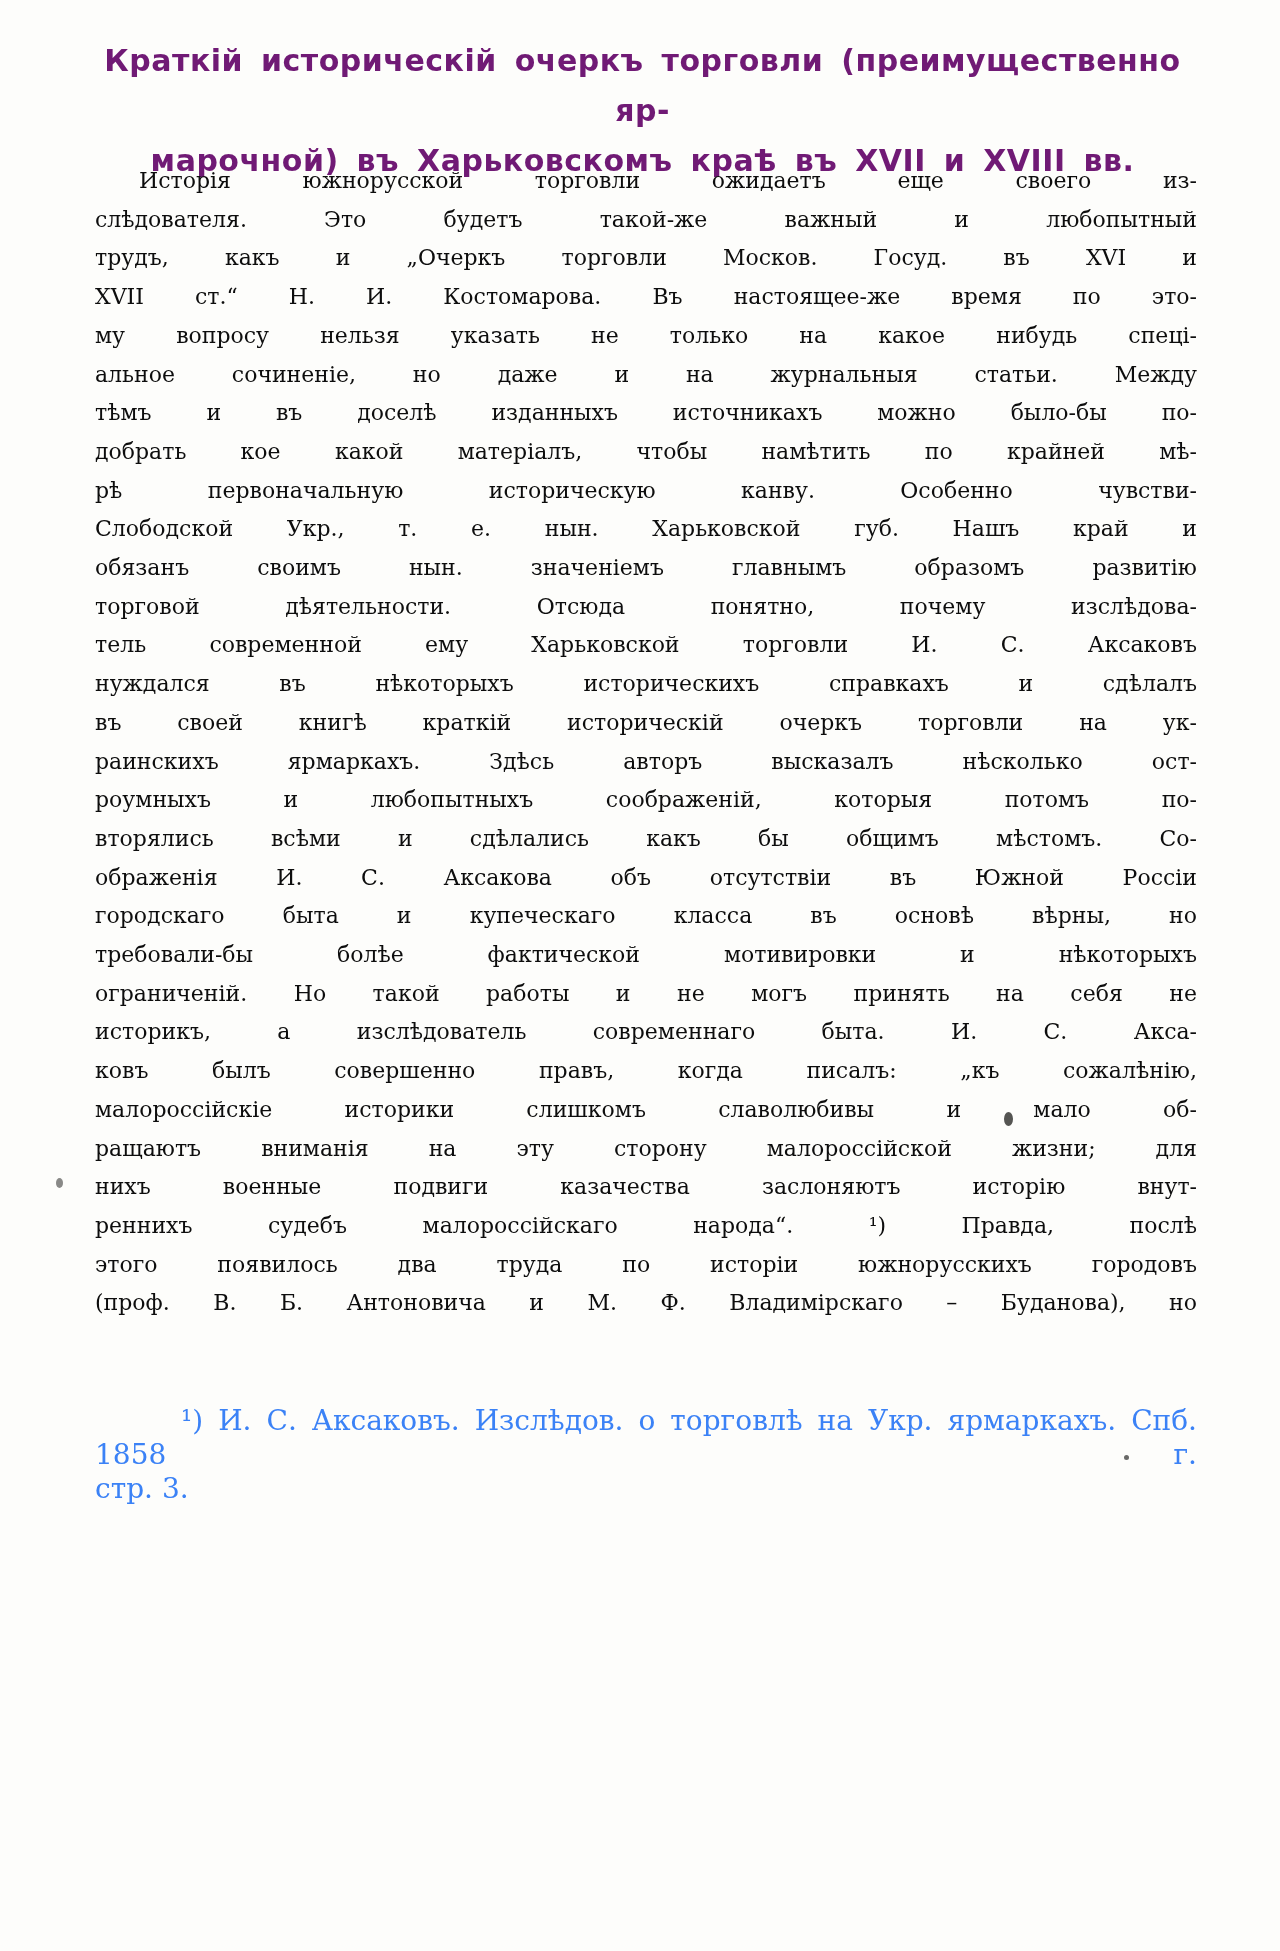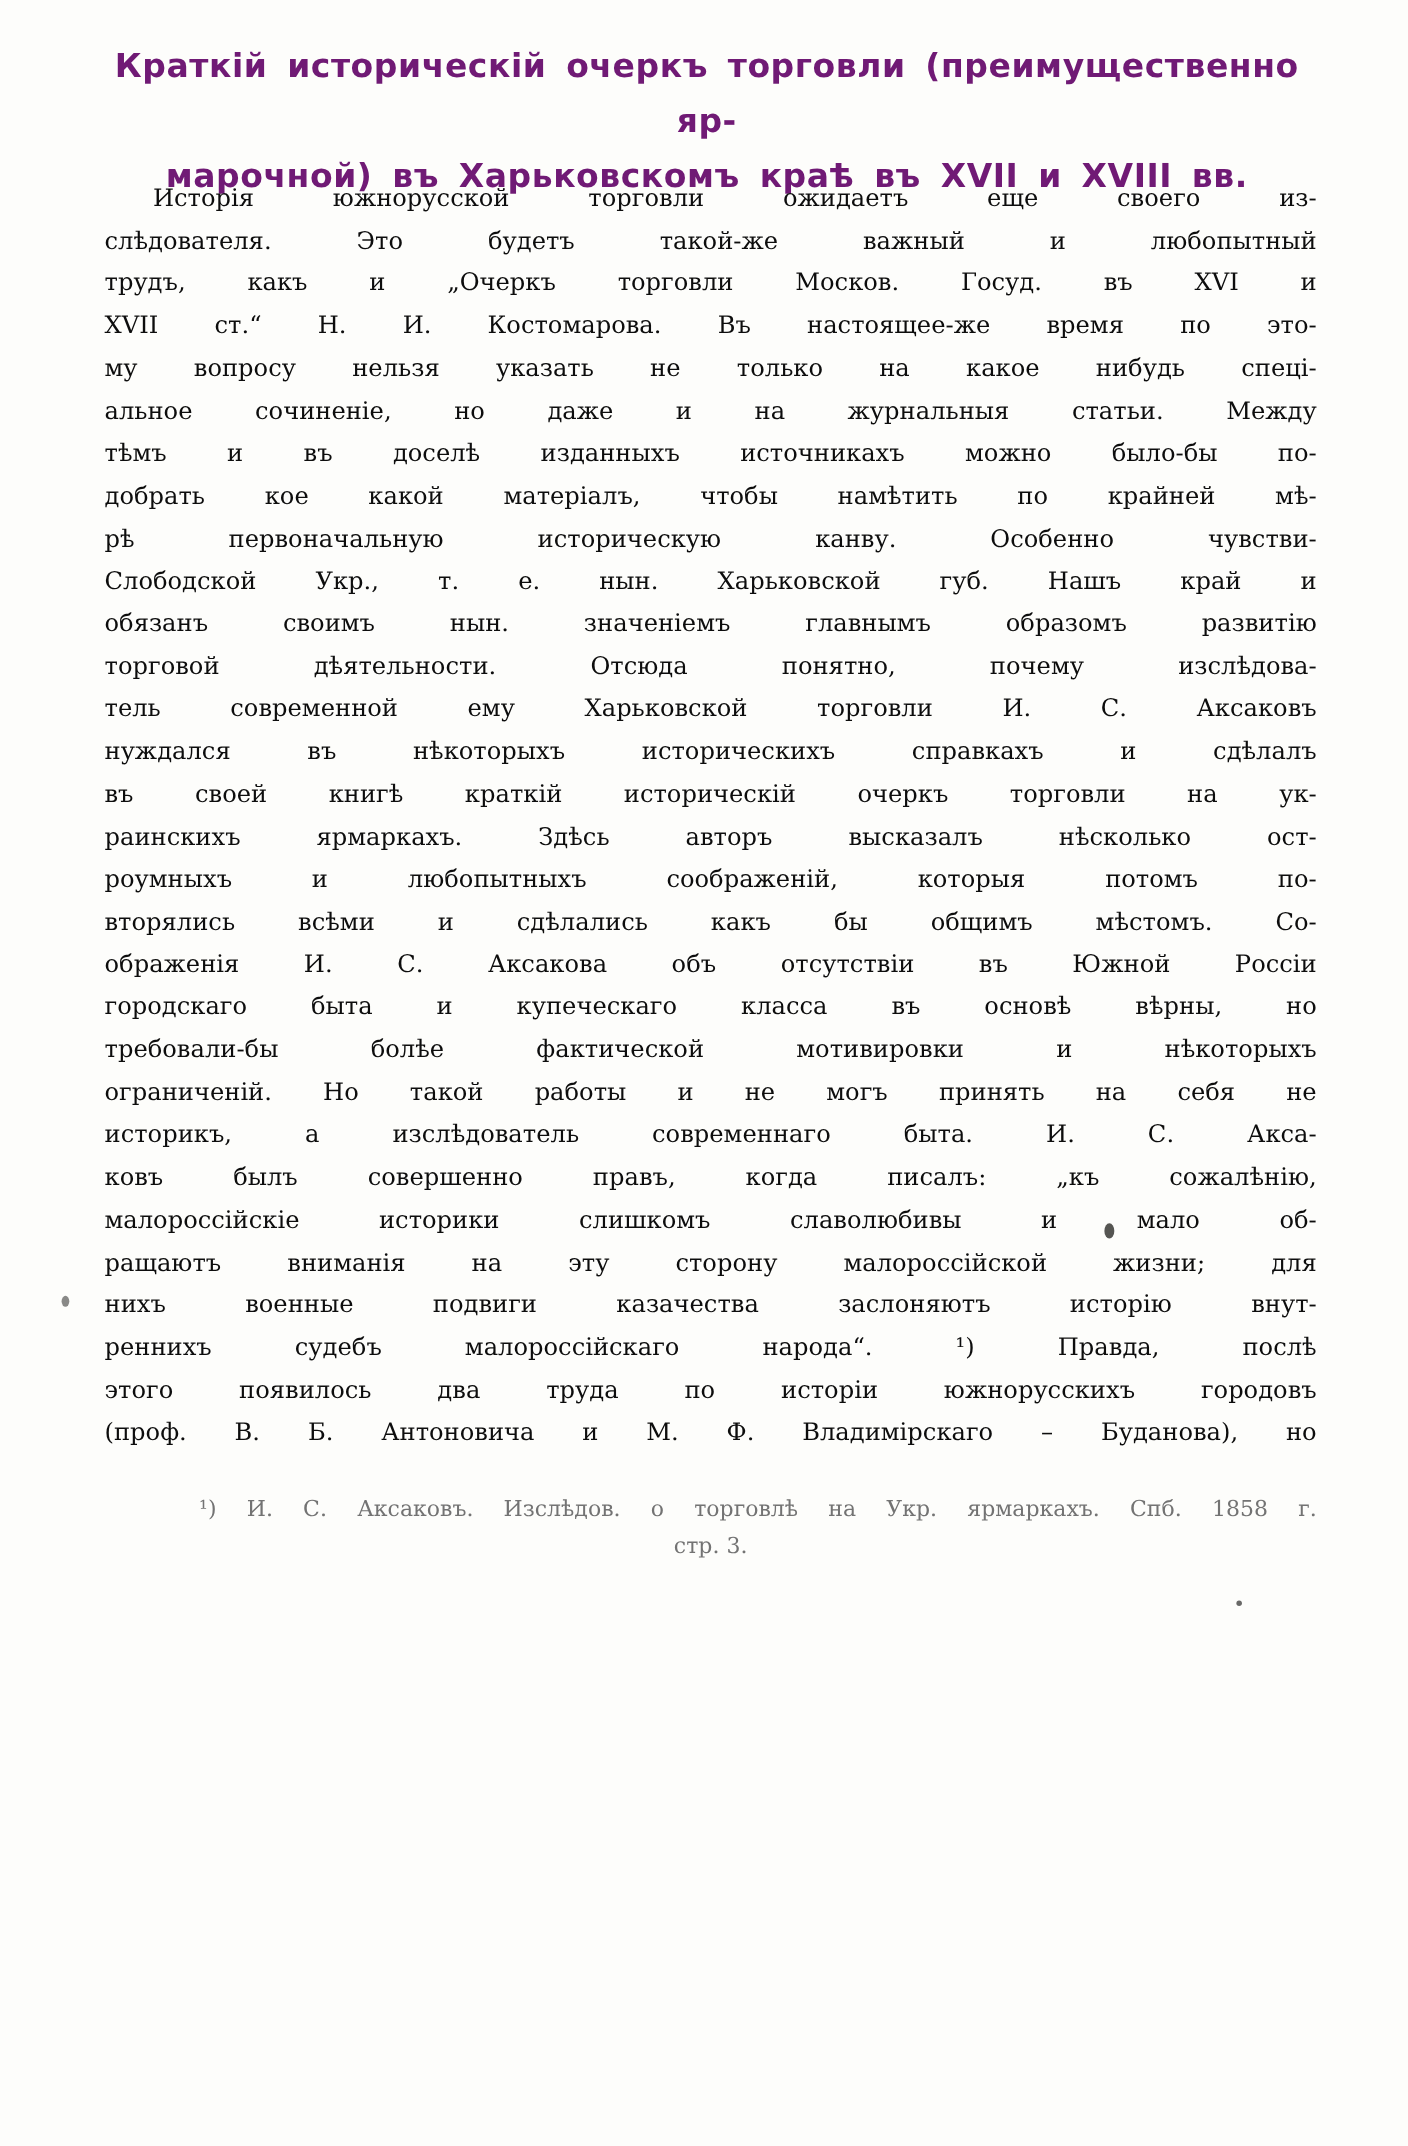--- a/index.html
+++ b/index.html
@@ -45,27 +45,27 @@
     text-align: justify;
     text-align-last: justify;
     white-space: normal;
   }
   .body-line:first-child {
     text-indent: 44px;
   }
   .footnote {
     position: absolute;
     left: 95px;
-    top: 1354px;
+    top: 1404px;
     width: 1102px;
-    font-size: 20px;
+    font-size: 28px;
     line-height: 34px;
-    color: #737373;
+    color: #3b82f6;
   }
-  .footnote-line { text-align: center; }
+  .footnote-line { text-align: left; }
   .footnote-line.fn-first {
     text-indent: 86px;
     text-align: justify;
     text-align-last: justify;
   }
   .artifact {
     position: absolute;
     background: #2a2a28;
     border-radius: 50%;
   }

